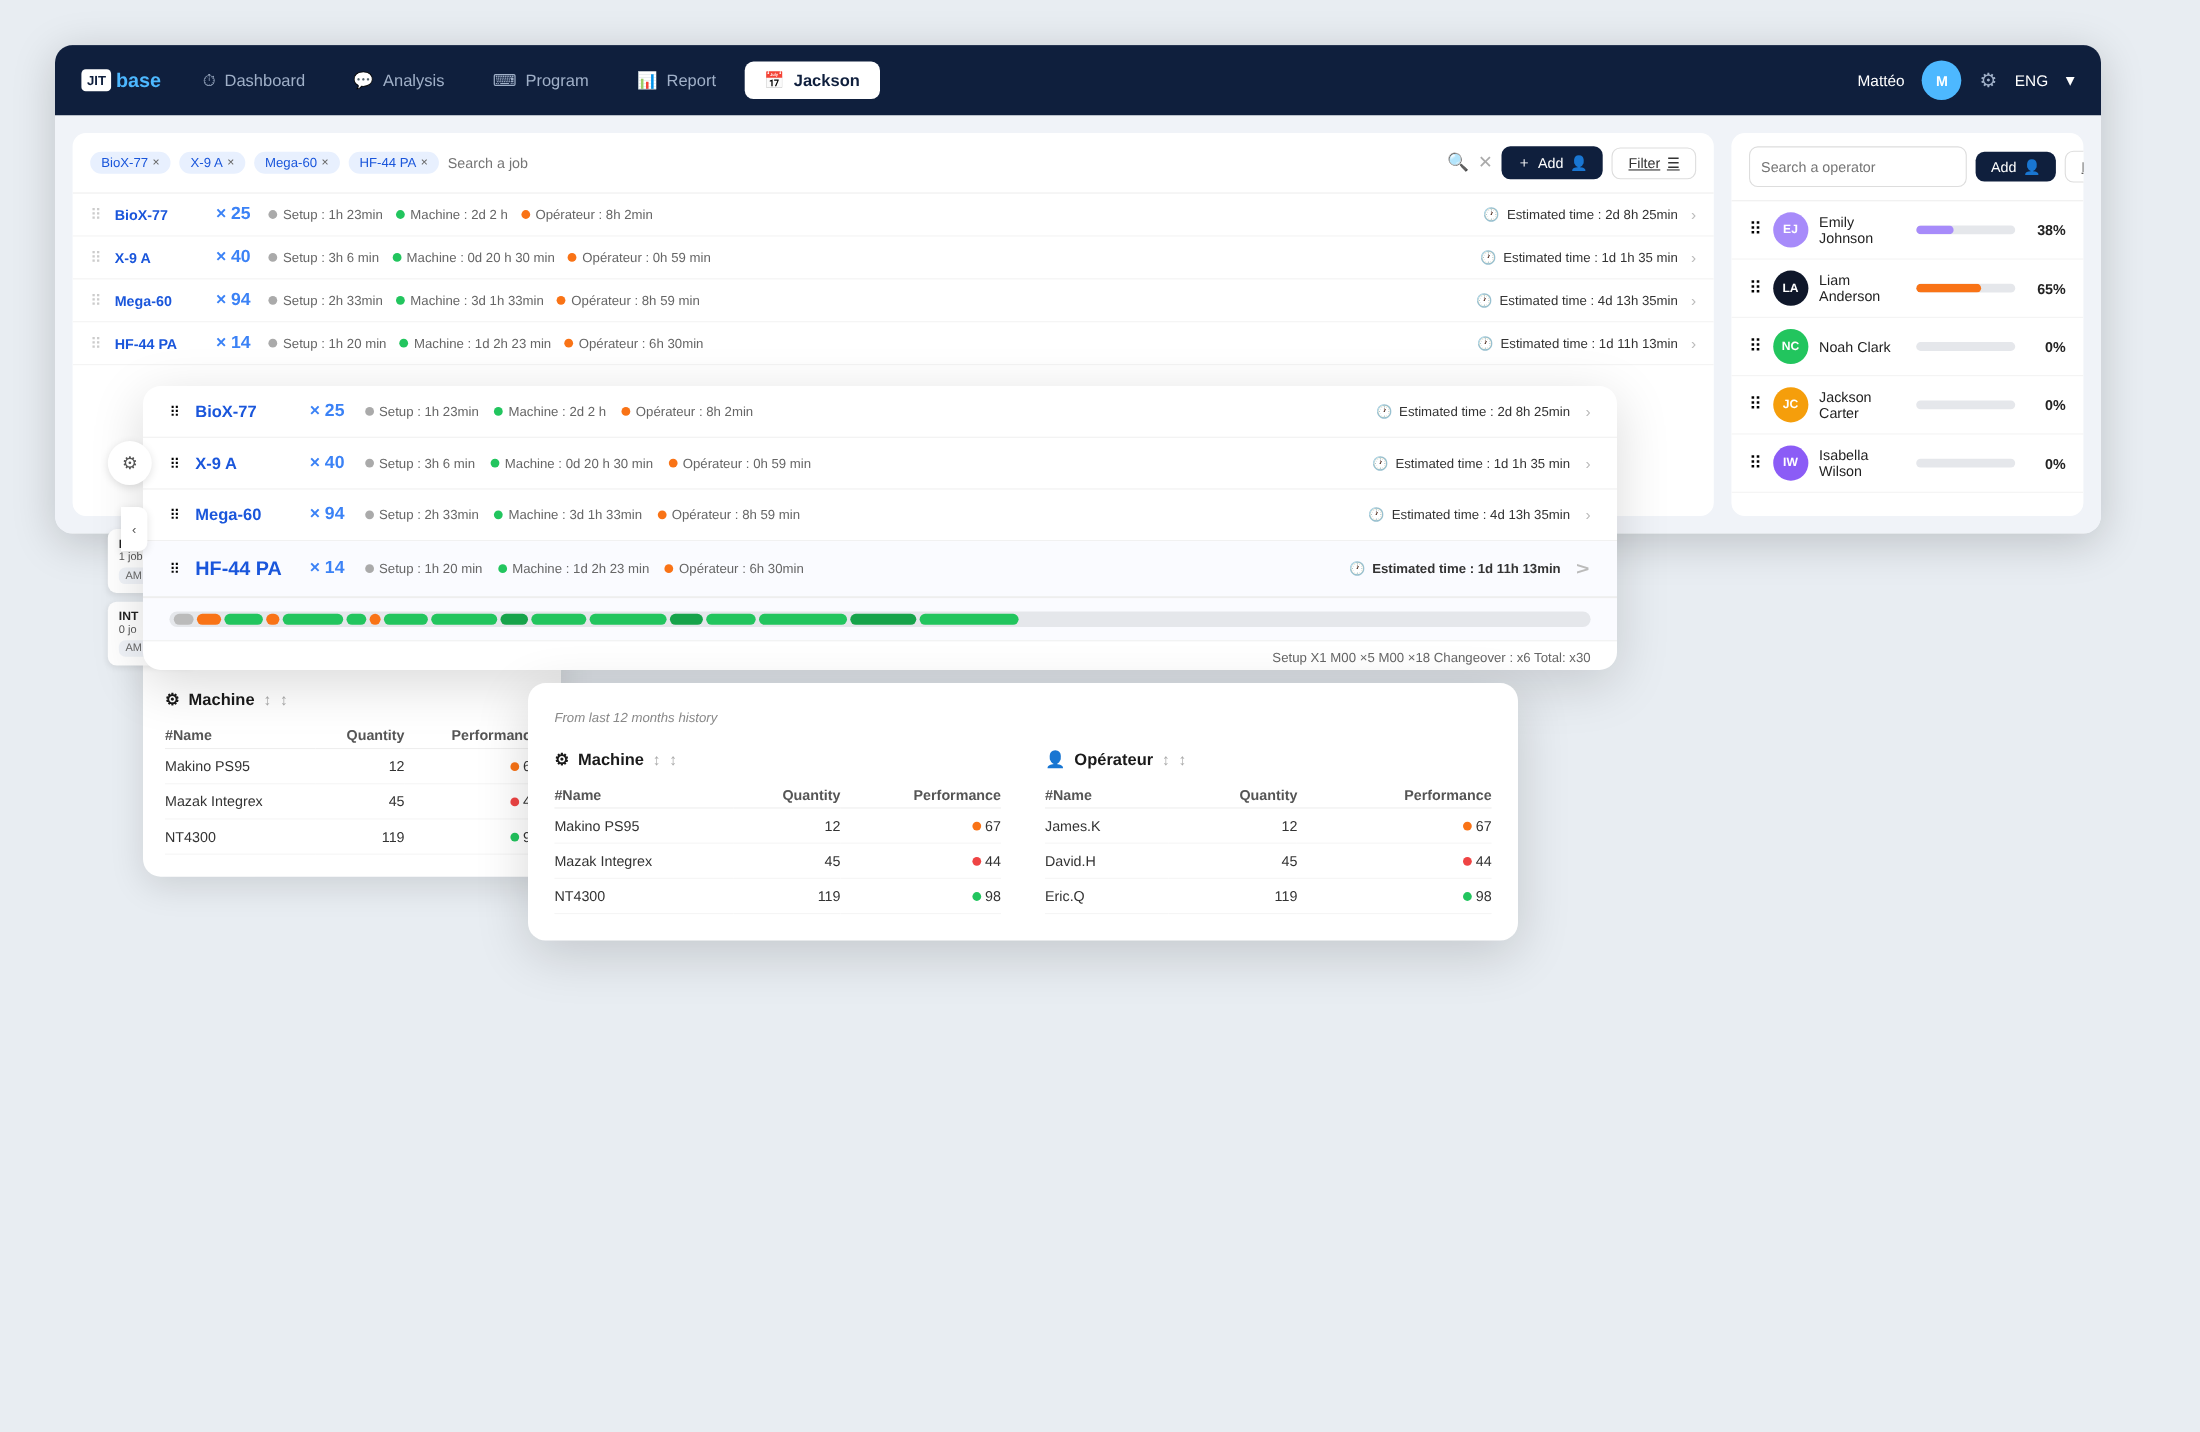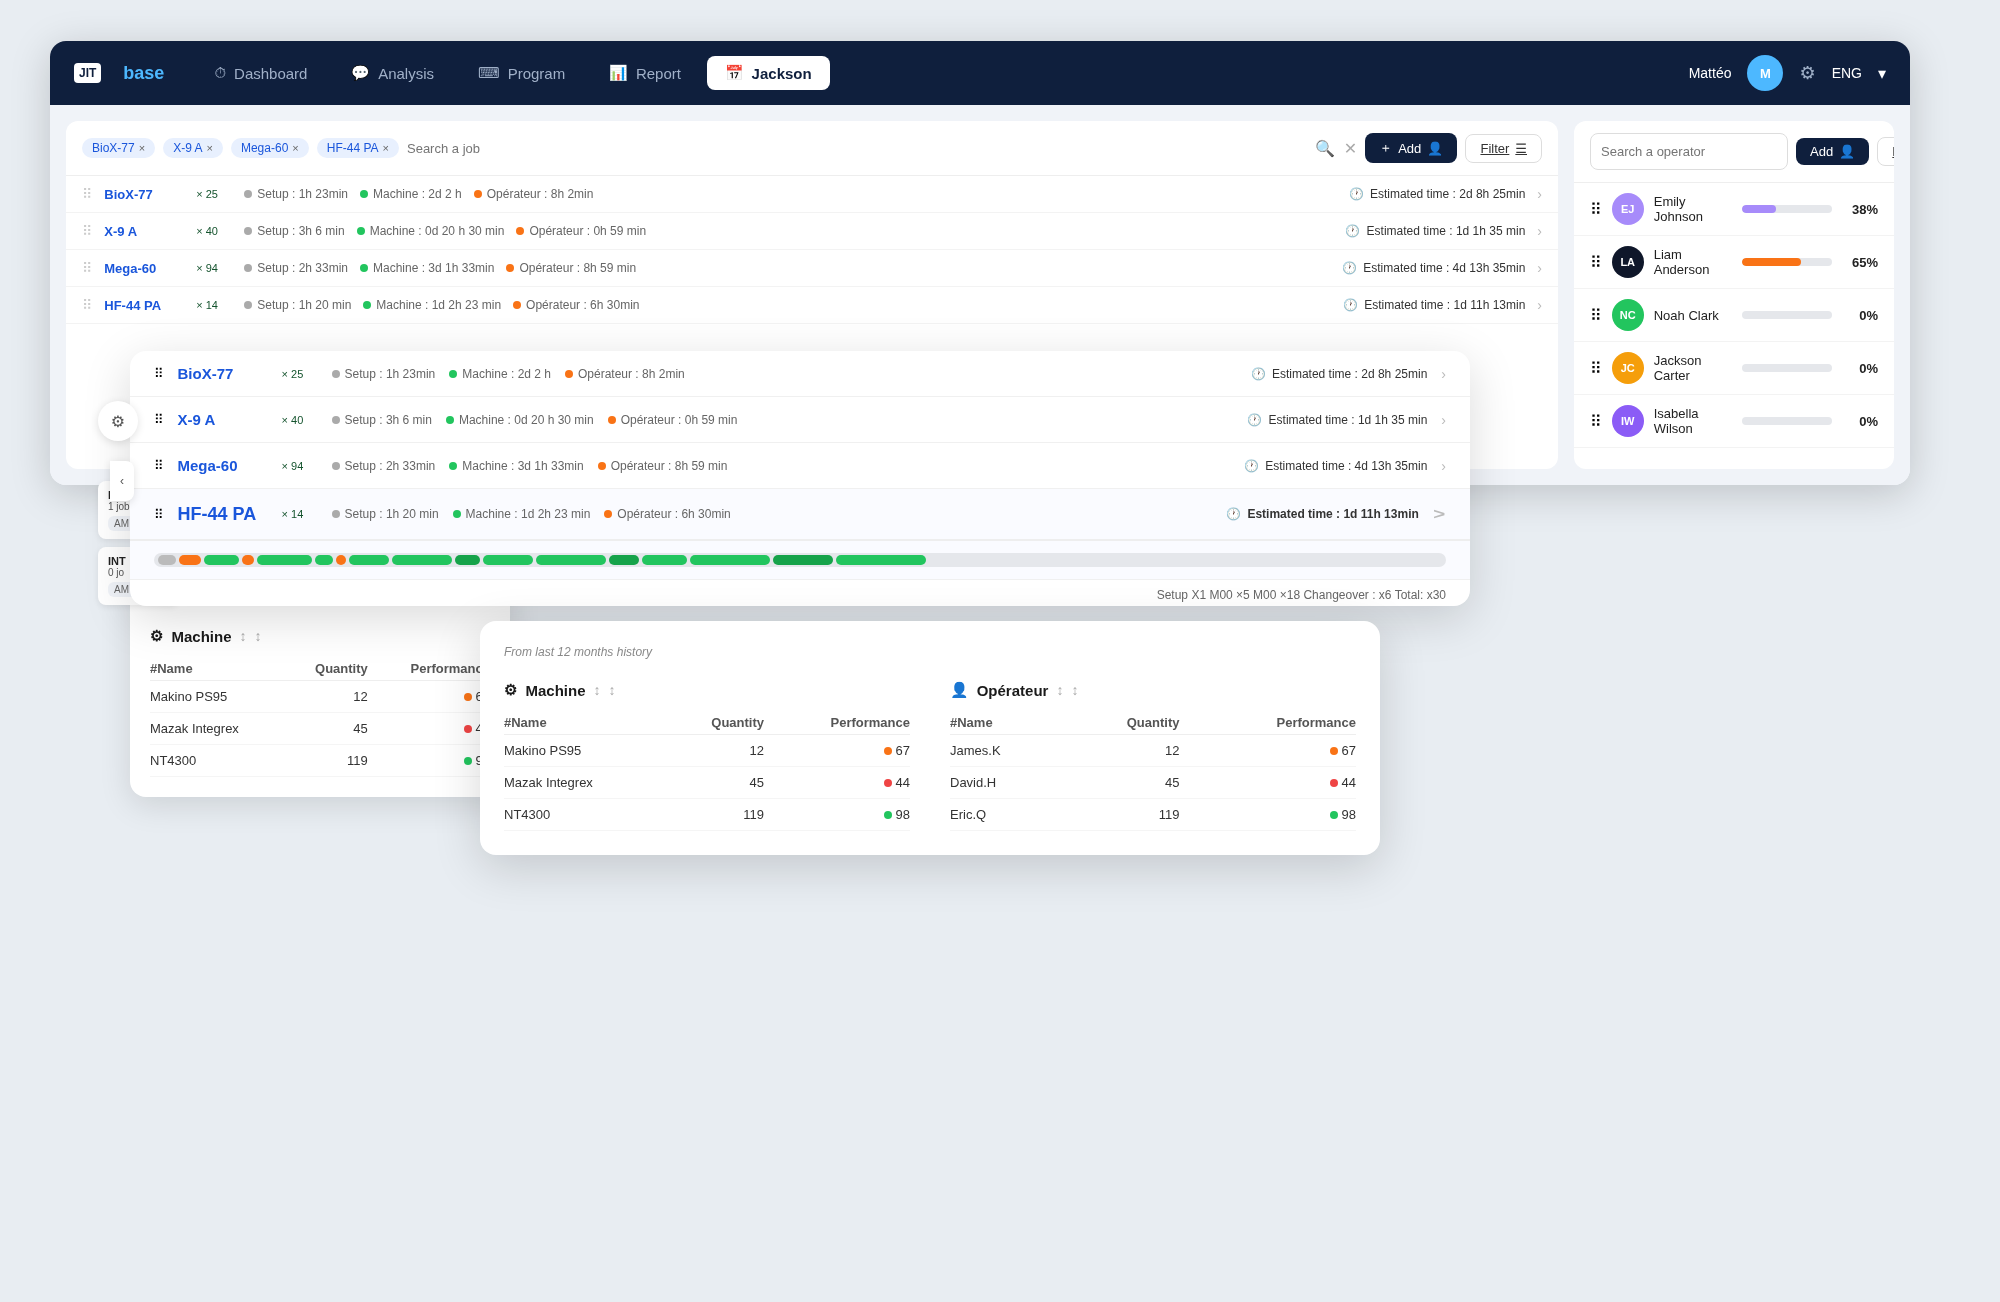--- a/index.html
+++ b/index.html
@@ -35,22 +35,22 @@
       background: #0f1f3d;
       height: 64px;
       display: flex;
       align-items: center;
       padding: 0 24px;
       gap: 8px;
     }
     .logo {
       display: flex;
       align-items: center;
-      gap: 22px;
-      margin-right: 24px;
+      gap: 4px;
+      margin-right: 12px;
     }
     .logo-icon {
       background: #fff;
       color: #0f1f3d;
       font-weight: 900;
       font-size: 12px;
       padding: 3px 5px;
       border-radius: 4px;
     }
     .logo-text {
@@ -159,21 +159,21 @@
     .job-row {
       display: flex;
       align-items: center;
       padding: 10px 16px;
       border-bottom: 1px solid #f3f3f3;
       gap: 12px;
       font-size: 13px;
     }
     .job-row .drag-icon { color: #ccc; font-size: 14px; cursor: grab; }
     .job-name { font-weight: 700; color: #1a56db; min-width: 80px; }
-    .job-qty { color: #14532d; font-size: 11px; min-width: 36px; }
+    .job-qty { color: #3b82f6; font-size: 16px; min-width: 36px; font-weight: bold; }
     .job-detail { display: flex; align-items: center; gap: 5px; color: #666; font-size: 12px; }
     .dot { width: 8px; height: 8px; border-radius: 50%; display: inline-block; }
     .dot-gray { background: #aaa; }
     .dot-green { background: #22c55e; }
     .dot-orange { background: #f97316; }
     .job-estimated { margin-left: auto; display: flex; align-items: center; gap: 6px; font-size: 12px; color: #333; }
     .chevron-right { color: #bbb; font-size: 14px; }
 
     
     .right-panel {

